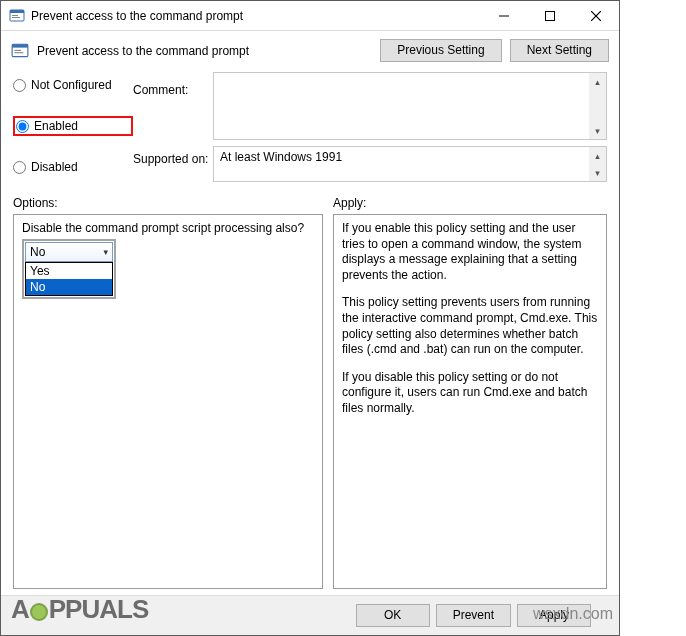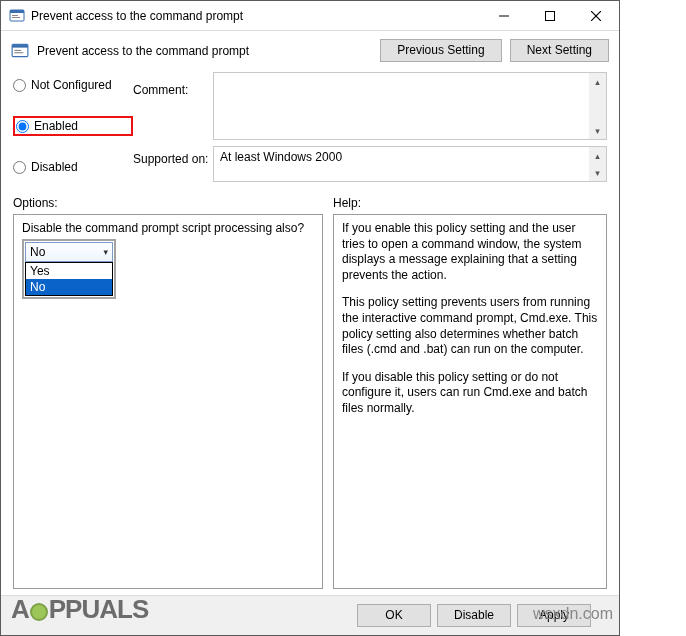--- a/index.html
+++ b/index.html
@@ -287,31 +287,31 @@
     <div class="lbl-comment">Comment:</div>
     <div class="comment-box">
       <div class="scroll-arrows">
         <div>▴</div>
         <div>▾</div>
       </div>
     </div>
 
     <div class="lbl-supported">Supported on:</div>
     <div class="supported-box">
-      <span>At least Windows 2000</span>
+      <span>At least Windows 1991</span>
       <div class="scroll-arrows">
         <div>▴</div>
         <div>▾</div>
       </div>
     </div>
   </div>
 
   <div class="labels">
     <div class="opt-lbl">Options:</div>
-    <div>Help:</div>
+    <div>Apply:</div>
   </div>
 
   <div class="panels">
     <div class="panel options-panel">
       <div>Disable the command prompt script processing also?</div>
       <div class="dropdown-wrap">
         <div class="combo">
           <span>No</span>
           <span class="arrow">▾</span>
         </div>
@@ -323,21 +323,21 @@
     </div>
     <div class="panel help-panel">
       <p>If you enable this policy setting and the user tries to open a command window, the system displays a message explaining that a setting prevents the action.</p>
       <p>This policy setting prevents users from running the interactive command prompt, Cmd.exe.  This policy setting also determines whether batch files (.cmd and .bat) can run on the computer.</p>
       <p>If you disable this policy setting or do not configure it, users can run Cmd.exe and batch files normally.</p>
     </div>
   </div>
 
   <div class="footer">
     <button class="btn">OK</button>
-    <button class="btn">Disable</button>
+    <button class="btn">Prevent</button>
     <button class="btn">Apply</button>
   </div>
 
   <div class="watermark">
     <span>A</span>
     <span class="dot"></span>
     <span>PPUALS</span>
   </div>
   <div class="wsxn">wsxdn.com</div>
 

